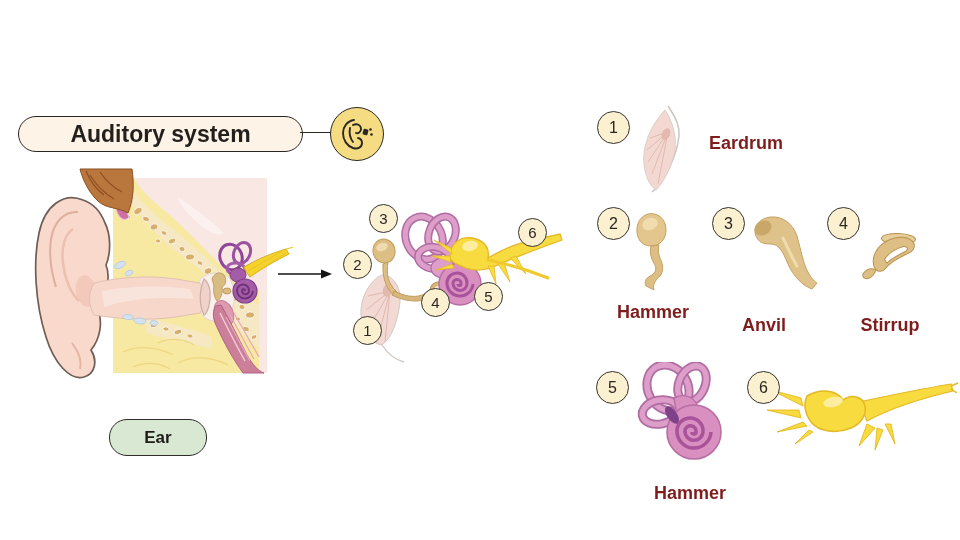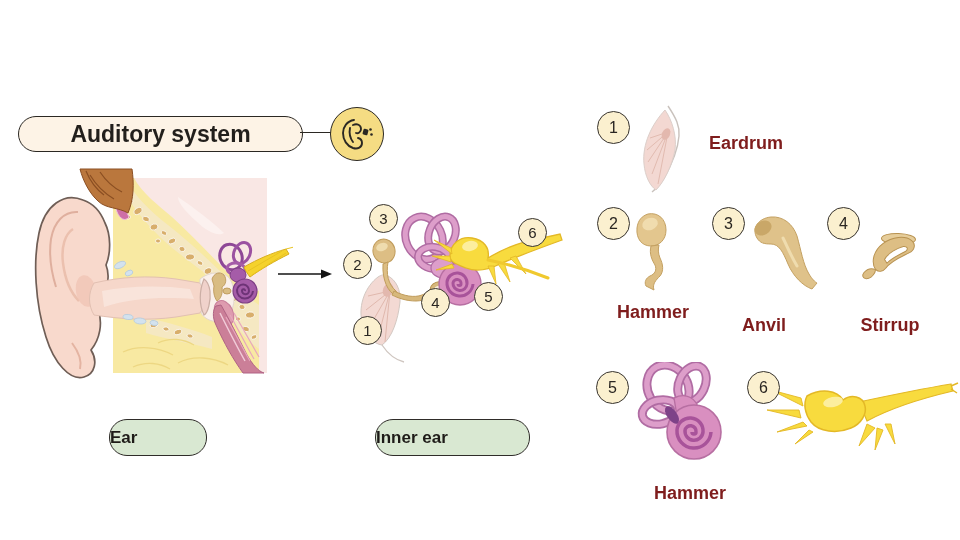--- a/index.html
+++ b/index.html
@@ -22,21 +22,21 @@
          background:var(--badge_fill);border:1.6px solid #37332e;border-radius:50%;
          color:#2a2622;z-index:5;}
   .badge.sm{width:27px;height:27px;font-size:15px;}
   .badge.lg{width:31px;height:31px;font-size:16px;}
 
   .part-label{position:absolute;font-size:18px;font-weight:600;color:#7f1d1d;white-space:nowrap;}
   .centered{transform:translateX(-50%);}
 
   .caption-pill{position:absolute;height:35px;background:var(--caption_fill);
                 border:1.5px solid #2f2c29;border-radius:18px;display:flex;align-items:center;
-                justify-content:flex-start;font-size:17px;font-weight:600;color:#1e1b18;}
+                justify-content:center;font-size:17px;font-weight:600;color:#1e1b18;}
   .cap-ear{left:109px;top:419px;width:96px;}
   .cap-inner{left:375px;top:419px;width:153px;}
 </style>
 </head>
 <body>
 
 <div class="stage">
 
 
   <div class="abs sys-pill">
@@ -244,23 +244,20 @@
   <div class="badge sm" style="left:474px;top:282px;">
       <span>5</span>
     </div>
   <div class="badge sm" style="left:518px;top:218px;">
       <span>6</span>
     </div>
 
   <div class="caption-pill cap-ear">
       <span>Ear</span>
     </div>
-  <div class="caption-pill cap-inner">
-      <span>Inner ear</span>
-    </div>
 
   <div class="badge lg" style="left:597px;top:111px;">
       <span>1</span>
     </div>
   <svg class="abs" style="left:632px;top:104px;" width="64" height="92" viewBox="0 0 64 92">
     <path d="M36,2 C44,14 48,22 47,32 C46,44 40,60 32,74 C28,80 24,85 20,88" fill="none" stroke="#C9C2BD" stroke-width="1.4"></path>
     <path d="M33,6 C20,20 10,40 12,60 C13,72 18,82 24,86 C32,78 40,62 43,46 C45,32 40,16 33,6 Z" fill="#F3D8D2" stroke="#DCCFCA" stroke-width="1"></path>
     <g stroke="#E2BBB0" stroke-width="1" fill="none">
       <path d="M36,28 L18,34"></path>
         <path d="M36,28 L15,46"></path>

